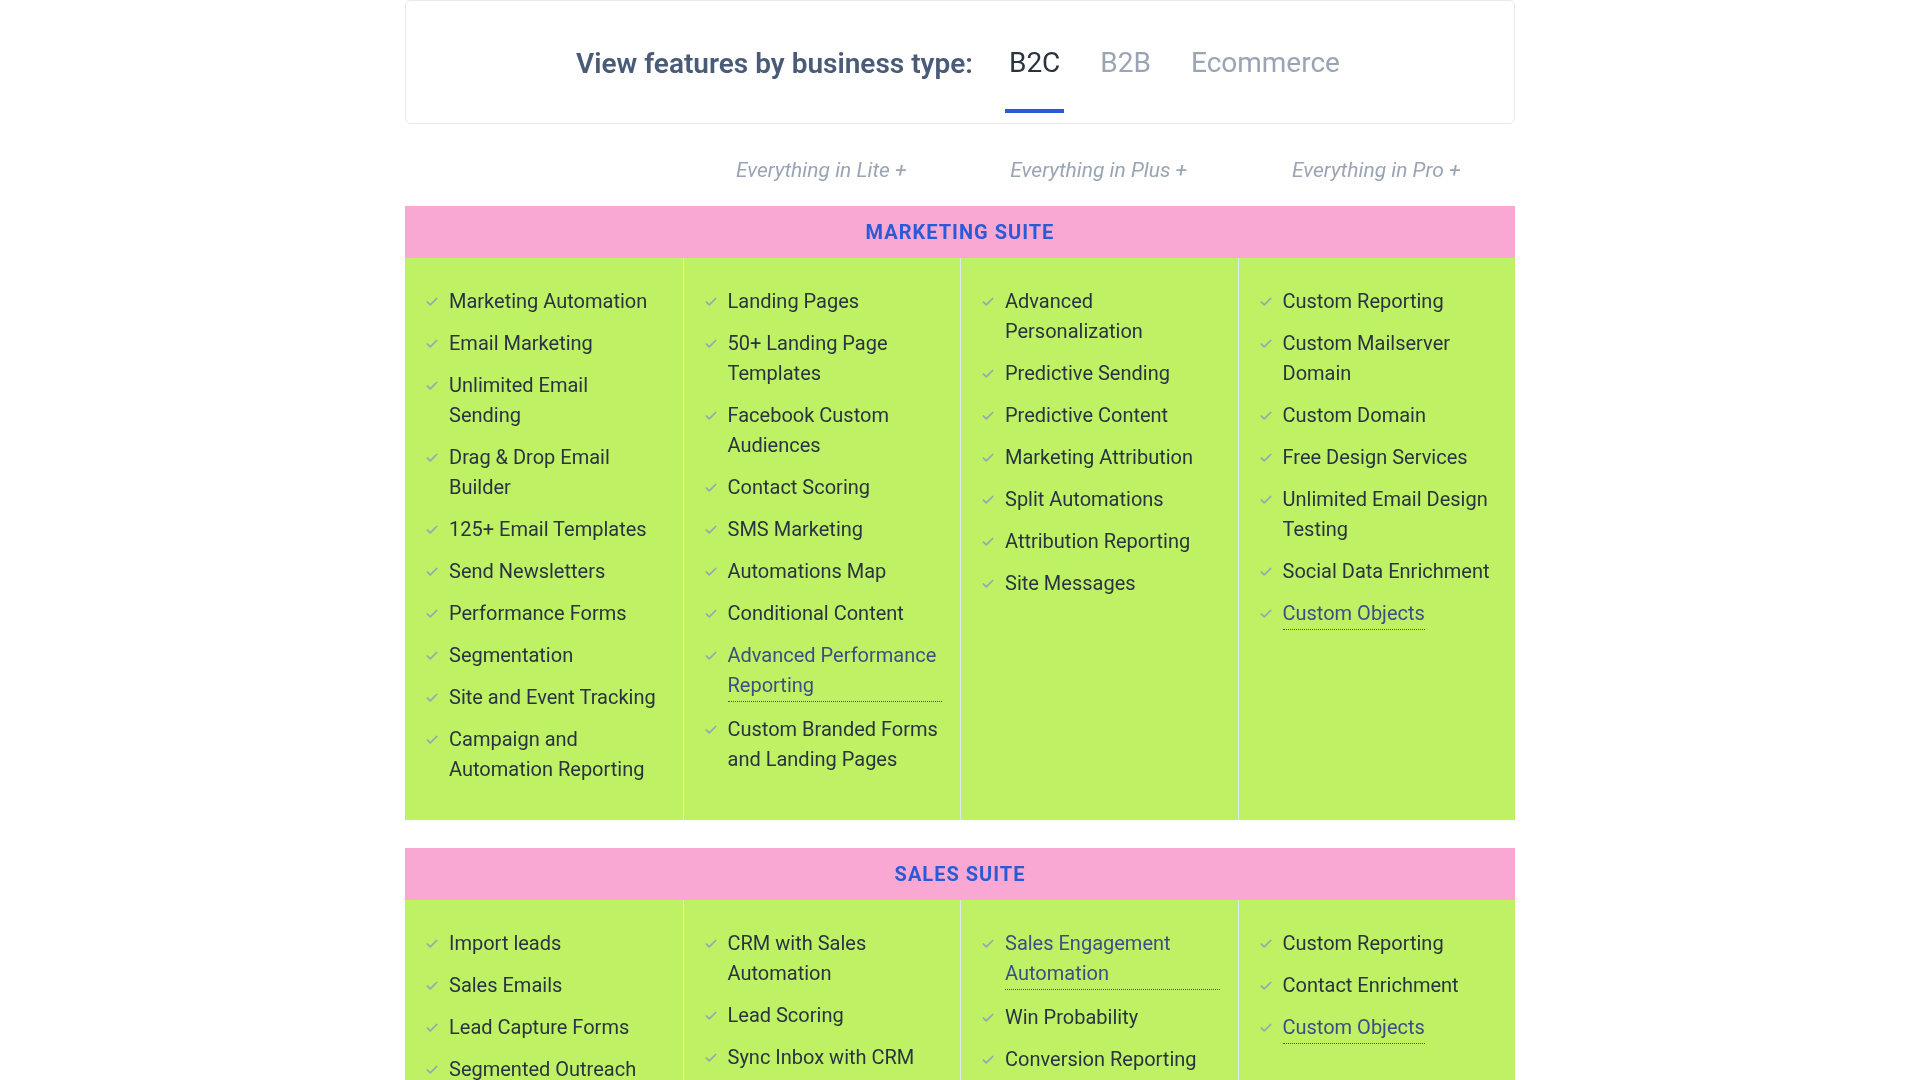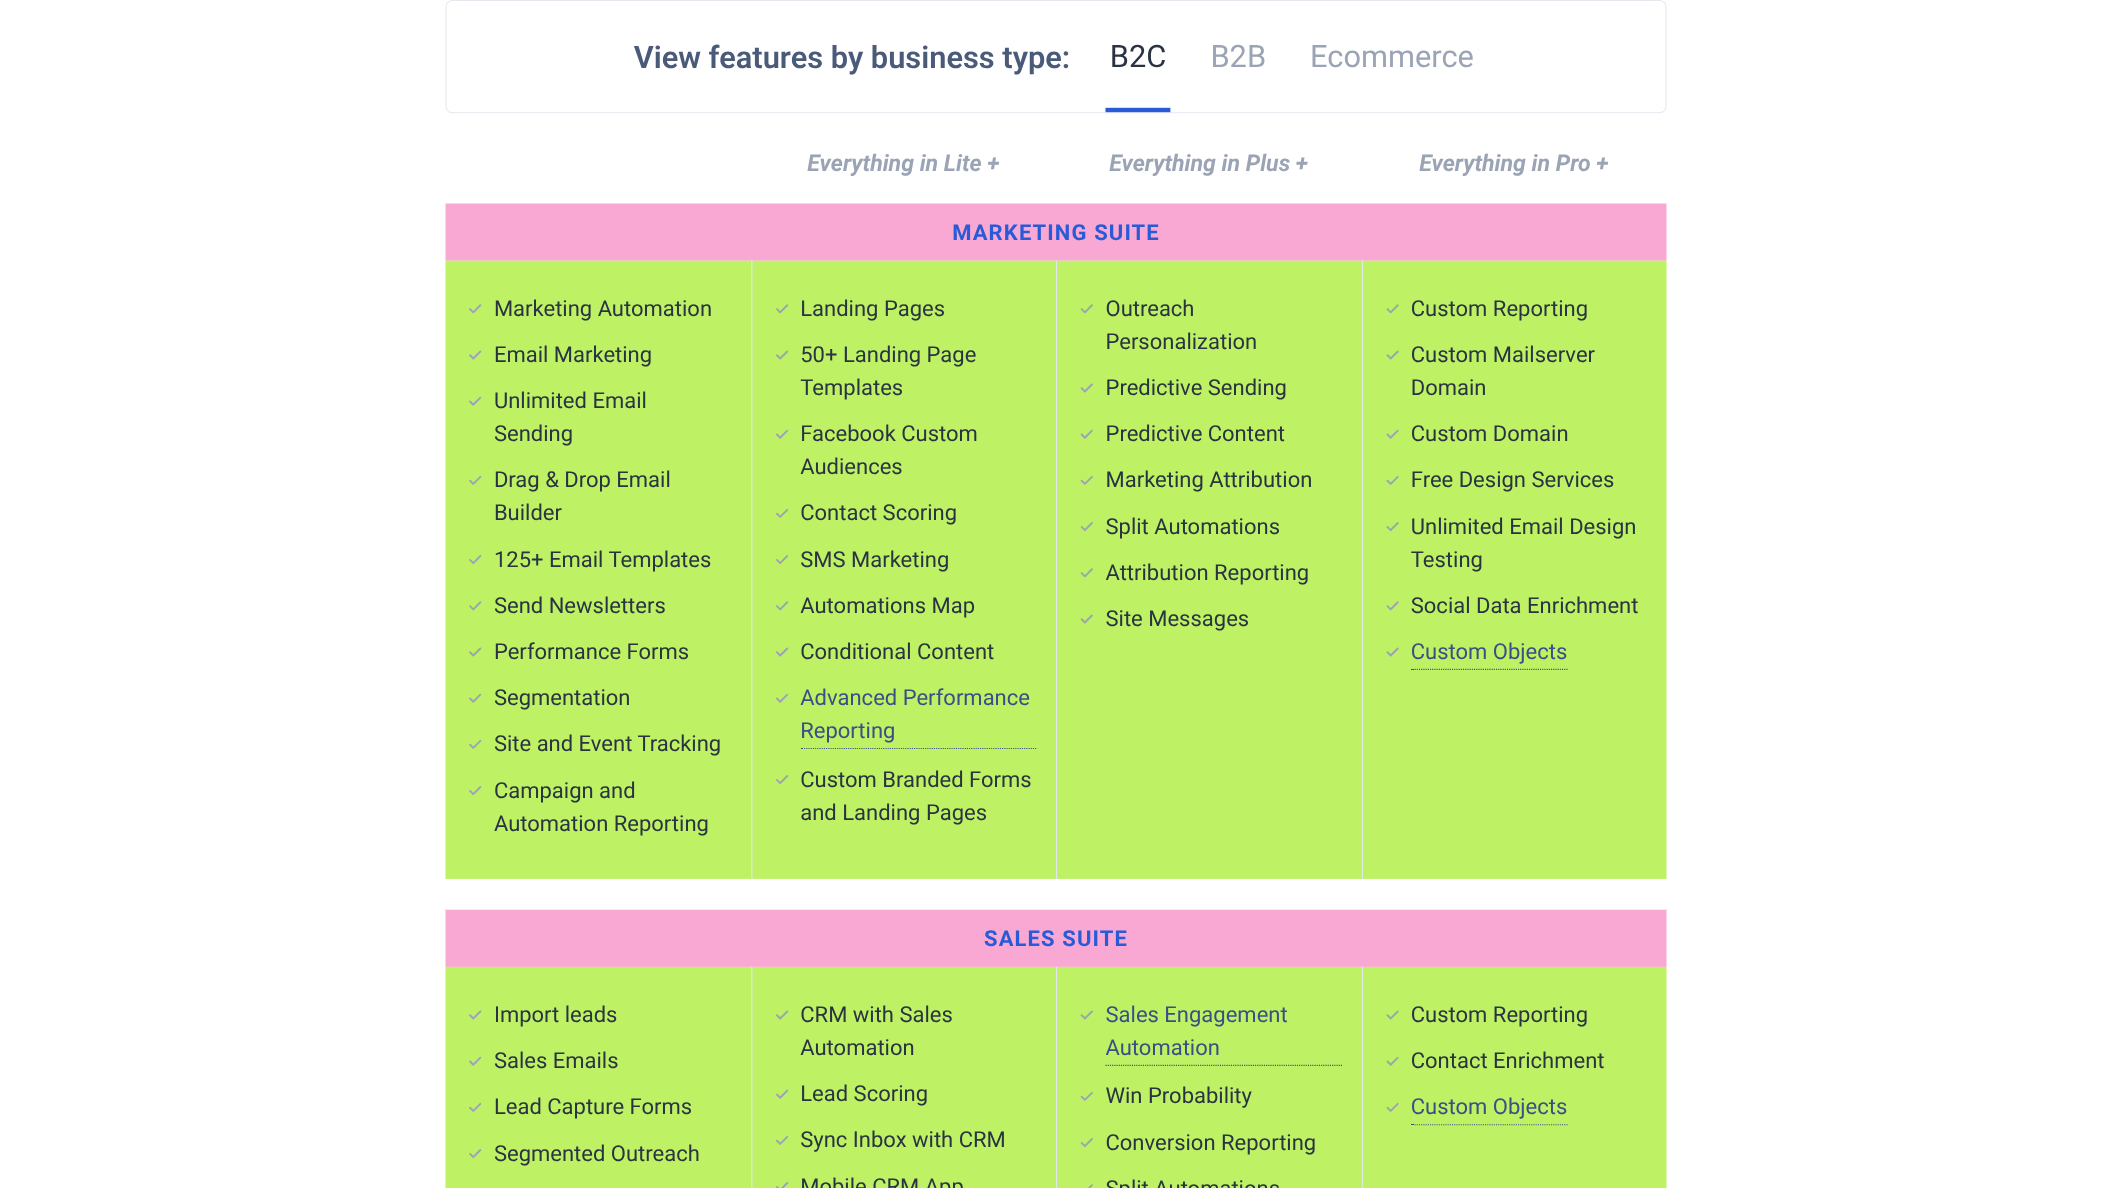--- a/index.html
+++ b/index.html
@@ -15,21 +15,21 @@
     margin: 0 auto;
   }
   .tabs-card {
     border: 1px solid #e5e8ee;
     border-radius: 6px;
     display: flex;
     align-items: center;
     justify-content: center;
     gap: 32px;
     padding: 2px 0 0 0;
-    height: 103px;
+    height: 124px;
     margin-bottom: 10px;
   }
   .tabs-label {
     font-size: 28px;
     font-weight: 600;
     color: #4a5a79;
   }
   .tab {
     font-size: 28px;
     font-weight: 400;
@@ -45,21 +45,20 @@
   .tier-labels {
     display: grid;
     grid-template-columns: 1fr 1fr 1fr 1fr;
     padding: 24px 0 24px 0;
   }
   .tier-cell {
     text-align: center;
     font-style: italic;
     font-size: 21px;
     color: #9aa4b5;
-    font-weight: bold;
   }
   .suite-header {
     background: #f9a8d4;
     color: #2a5bd7;
     text-align: center;
     font-weight: 700;
     font-size: 20px;
     letter-spacing: 1px;
     padding: 14px 0;
   }
@@ -278,21 +277,21 @@
           <span class="feature-text">Custom Branded Forms and Landing Pages</span>
         </div>
       </div>
       <div class="features-col">
         <div class="feature-item">
           <span class="check">
             <svg viewBox="0 0 24 24" fill="none" stroke="currentColor" stroke-width="3" stroke-linecap="round" stroke-linejoin="round">
               <polyline points="20 6 9 17 4 12"></polyline>
             </svg>
           </span>
-          <span class="feature-text">Outreach Personalization</span>
+          <span class="feature-text">Advanced Personalization</span>
         </div>
         <div class="feature-item">
           <span class="check">
             <svg viewBox="0 0 24 24" fill="none" stroke="currentColor" stroke-width="3" stroke-linecap="round" stroke-linejoin="round">
               <polyline points="20 6 9 17 4 12"></polyline>
             </svg>
           </span>
           <span class="feature-text">Predictive Sending</span>
         </div>
         <div class="feature-item">

